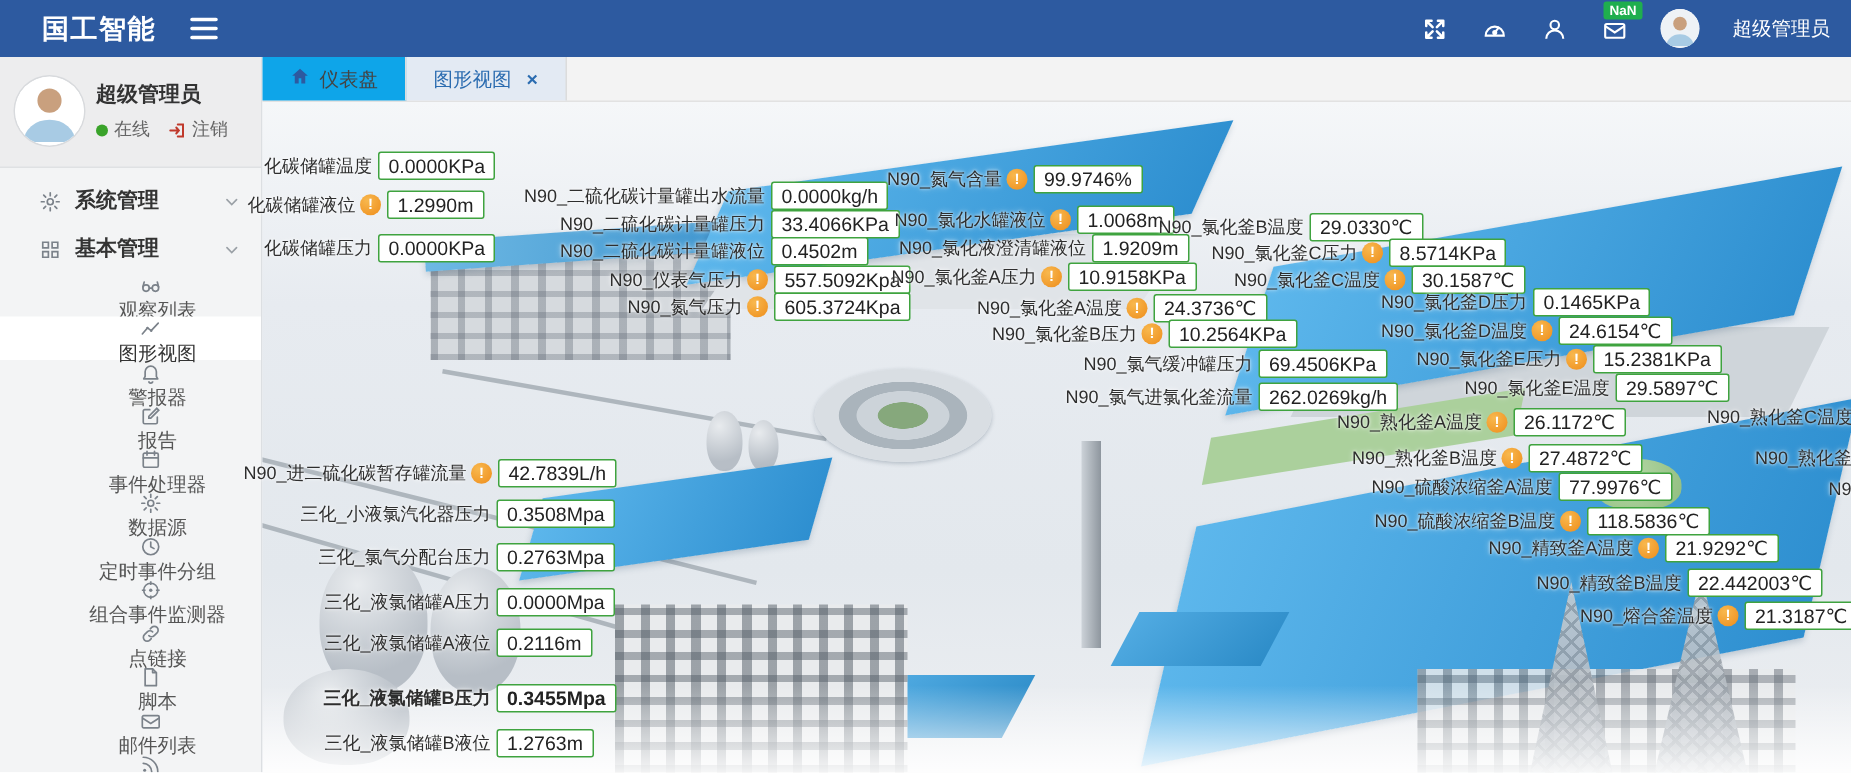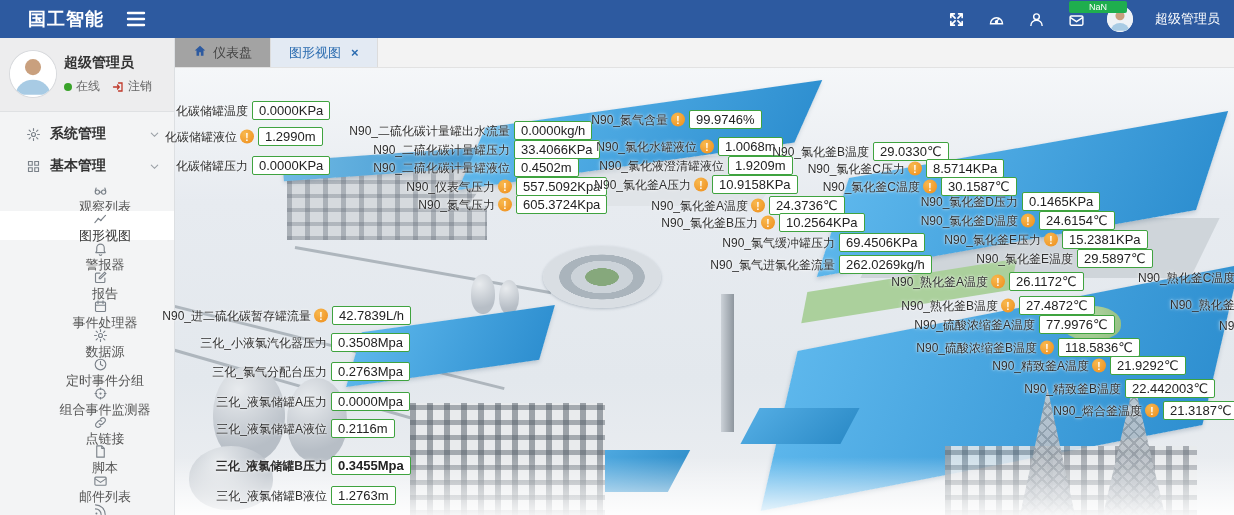--- a/index.html
+++ b/index.html
@@ -7,21 +7,21 @@
   #app{position:relative;width:1234px;height:515px;overflow:hidden;background:#fff;}
 
   
   #navbar{position:absolute;left:0;top:0;width:1234px;height:38px;background:#2d5aa0;display:flex;align-items:center;color:#fff;}
   .brand{font-size:18px;font-weight:bold;letter-spacing:1px;margin-left:28px;}
   .hamburger{margin-left:22px;cursor:pointer;display:flex;align-items:center;}
   .hamburger svg{display:block;}
   #nav-right{position:absolute;right:14px;top:0;height:38px;display:flex;align-items:center;gap:22px;}
   .nav-ic{width:18px;height:18px;color:#fff;cursor:pointer;position:relative;display:flex;align-items:center;justify-content:center;}
   .nav-ic svg{width:17px;height:17px;}
-  .badge{position:absolute;top:-9px;left:2px;background:#1fae4e;color:#fff;font-size:9px;font-weight:normal;padding:1px 20px;border-radius:2px;line-height:10px;}
+  .badge{position:absolute;top:-9px;left:2px;background:#1fae4e;color:#fff;font-size:9px;font-weight:bold;padding:1px 4px;border-radius:2px;line-height:10px;}
   .nav-avatar{width:26px;height:26px;border-radius:50%;overflow:hidden;background:#fff;cursor:pointer;}
   .nav-user{font-size:13px;cursor:pointer;}
 
   
   #sidebar{position:absolute;left:0;top:38px;width:175px;height:477px;background:#f3f4f5;border-right:1px solid #dcdfe2;}
   #user-panel{height:74px;background:#ededee;border-bottom:1px solid #dfe1e3;position:relative;}
   .side-avatar{position:absolute;left:10px;top:13px;width:46px;height:46px;border-radius:50%;overflow:hidden;background:#fff;box-shadow:0 0 0 1px #d8dadd;}
   .u-name{position:absolute;left:64px;top:16px;font-size:14px;font-weight:bold;color:#333;}
   .u-status{position:absolute;left:64px;top:40px;display:flex;align-items:center;gap:4px;font-size:12px;color:#666;}
   .dot{width:8px;height:8px;border-radius:50%;background:#3aa32a;display:inline-block;}
@@ -33,21 +33,21 @@
   .menu-item{height:29px;padding-left:36px;font-size:13px;color:#555;flex-direction:column;}
   .menu-item.active{background:#fff;color:#333;}
   .mi{width:16px;height:16px;margin-right:8px;color:#7b828a;flex:0 0 auto;display:flex;align-items:center;}
   .mi svg{width:15px;height:15px;}
   .menu-label{white-space:nowrap;}
   .chev{position:absolute;right:14px;color:#9aa0a6;display:flex;align-items:center;}
   .chev svg{width:11px;height:11px;}
 
   
   #tabbar{position:absolute;left:175px;top:38px;width:1059px;height:30px;background:#f3f3f3;border-bottom:1px solid #e2e2e2;display:flex;}
-  .tab{display:flex;align-items:center;gap:6px;padding:0 18px;font-size:13px;color:#444;border-right:1px solid #dcdcdc;cursor:pointer;background:#a3a3a3;}
+  .tab{display:flex;align-items:center;gap:6px;padding:0 18px;font-size:13px;color:#444;border-right:1px solid #dcdcdc;cursor:pointer;background:#0ea5e9;}
   .tab .home svg{width:14px;height:14px;color:#2d5aa0;}
   .tab.active{background:#e3eaf3;color:#2b6cb0;}
   .tab-close{color:#2b6cb0;font-size:13px;font-weight:bold;margin-left:4px;cursor:pointer;}
 
   
   #scene{position:absolute;left:175px;top:68px;width:1059px;height:447px;overflow:hidden;
     background:linear-gradient(180deg,#f5f7f9 0%,#e7ebf0 30%,#e3e8ed 70%,#edeff2 100%);}
   #scene *{position:absolute;}
   .roof{background:linear-gradient(100deg,#5db7ec,#2e8fd0);box-shadow:0 2px 4px rgba(60,90,120,.25);}
   .r1{left:295px;top:38px;width:340px;height:58px;transform:rotate(-8deg) skewX(-32deg);}

